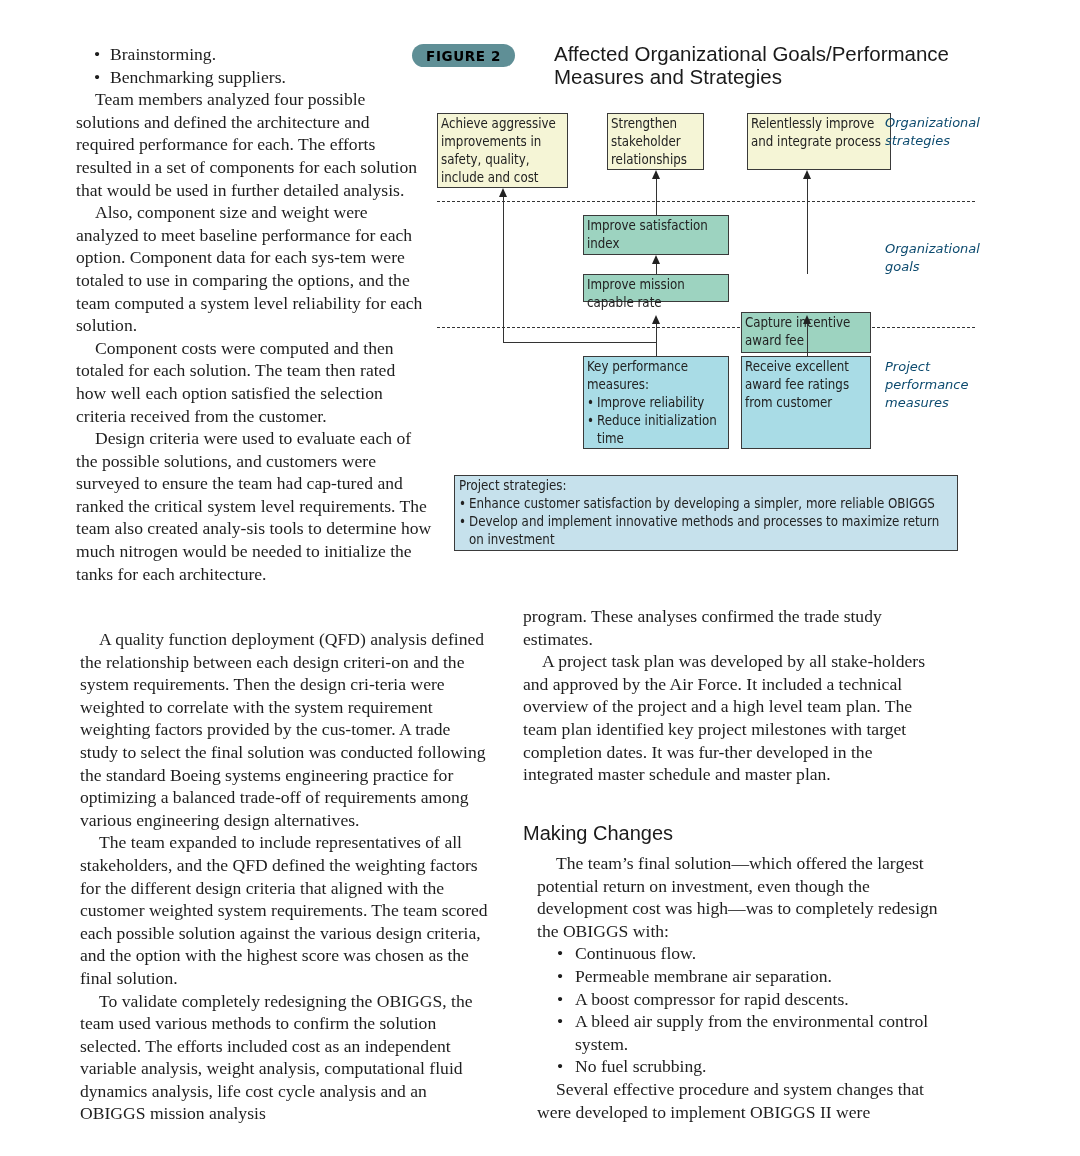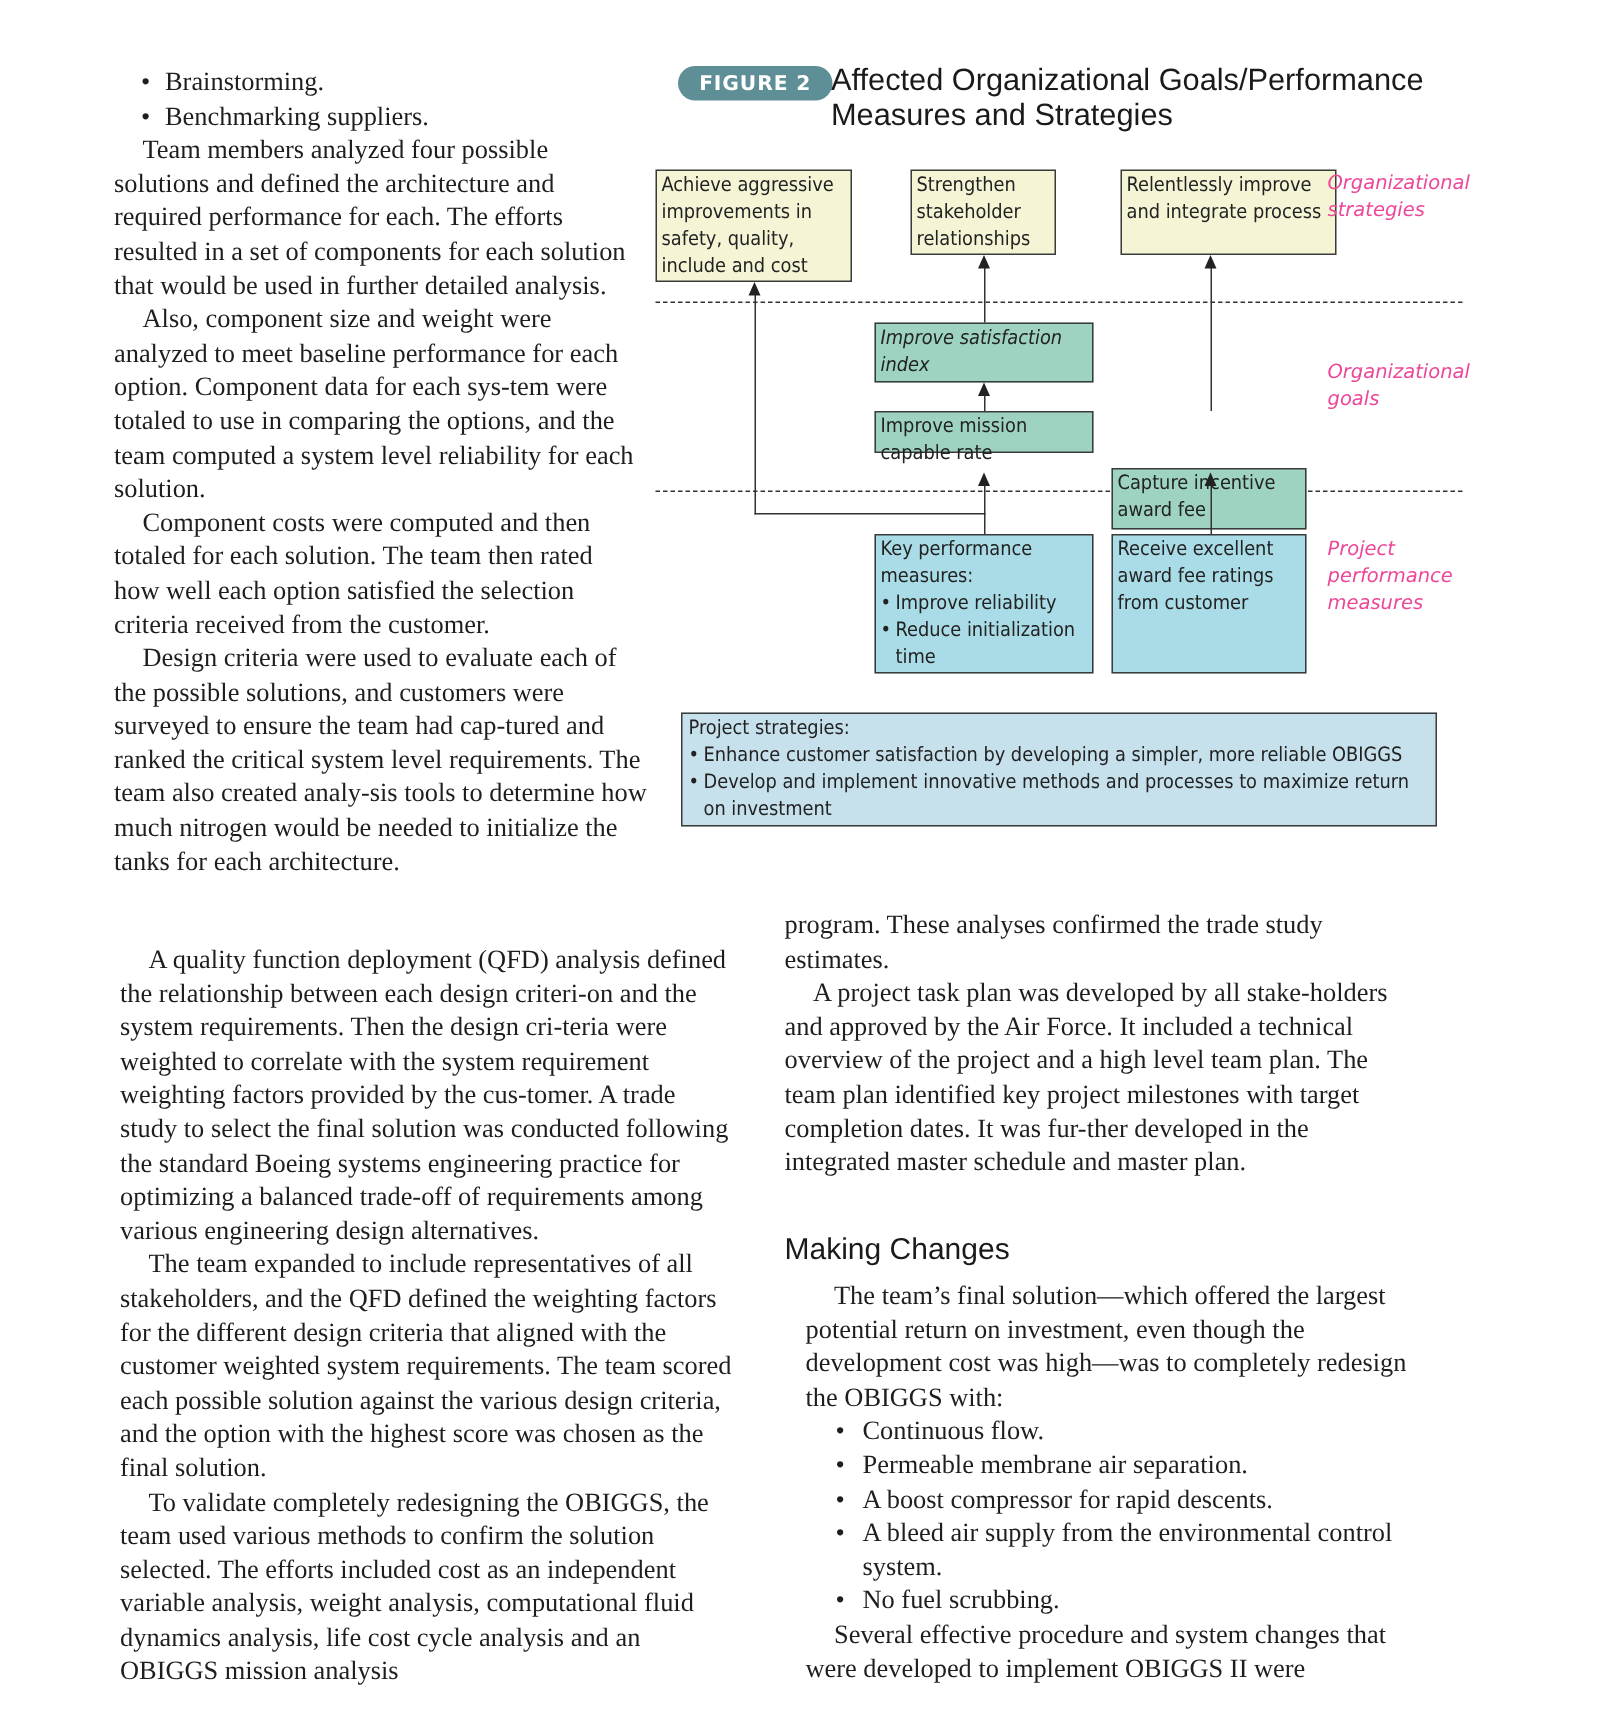--- a/index.html
+++ b/index.html
@@ -8,36 +8,36 @@
     .col { position: absolute; }
     .col p { margin: 0; text-indent: 19px; }
     .col p.noindent { text-indent: 0; }
     .bullets { margin: 0; padding: 0; list-style: none; }
     .bullets li { position: relative; padding-left: 38px; }
     .bullets li::before { content: "\2022"; position: absolute; left: 20px; top: 0; }
     .bullets.left li { padding-left: 34px; }
     .bullets.left li::before { left: 18px; }
 
     
-    .fig-badge { position: absolute; left: 452px; top: 44px; width: 103px; height: 23px; border-radius: 12px;
-      background: #5f8f96; color: #ffffff; font-family: "DejaVu Sans", sans-serif; font-weight: bold;
+    .fig-badge { position: absolute; left: 412px; top: 44px; width: 103px; height: 23px; border-radius: 12px;
+      background: #5f8f96; color: #000000; font-family: "DejaVu Sans", sans-serif; font-weight: bold;
       font-size: 13.5px; letter-spacing: 0.6px; display: flex; align-items: center; justify-content: center; }
     .fig-title { position: absolute; left: 554px; top: 42px; width: 430px; font-family: "Liberation Sans", sans-serif;
       font-size: 20.5px; line-height: 23px; color: #1a1a1a; }
     .box { position: absolute; box-sizing: border-box; border: 1.3px solid #3a3a3a; padding: 1px 3px 0 3px;
       font-family: "DejaVu Sans Condensed", "DejaVu Sans", sans-serif; font-size: 13.2px; line-height: 18px; color: #222; font-stretch: condensed; }
     .box.yellow { background: #f5f5d6; }
     .box.green { background: #9dd3c0; }
     .box.blue { background: #a9dce6; }
     .box.strat { background: #c6e1ec; }
     .box ul { margin: 0; padding: 0; list-style: none; }
     .box ul li { position: relative; padding-left: 10px; }
     .box ul li::before { content: "\2022"; position: absolute; left: 0; }
     .side-label { position: absolute; font-family: "DejaVu Sans", sans-serif; font-style: italic; font-size: 13px;
-      line-height: 18px; color: #ec4899; }
+      line-height: 18px; color: #0c4a6e; }
     .dash { position: absolute; left: 437px; width: 538px; height: 0; border-top: 1.6px dashed #333; }
     .vline { position: absolute; width: 0; border-left: 1.6px solid #333; }
     .hline { position: absolute; height: 0; border-top: 1.6px solid #333; }
     .arrow { position: absolute; width: 0; height: 0; border-left: 4.5px solid transparent; border-right: 4.5px solid transparent;
       border-bottom: 9px solid #222; }
     .heading { position: absolute; left: 523px; top: 822px; font-family: "Liberation Sans", sans-serif; font-weight: normal;
       font-size: 20px; color: #1a1a1a; }
   </style>
 </head>
 <body>
@@ -64,21 +64,21 @@
   <div class="fig-title">Affected Organizational Goals/Performance Measures and Strategies</div>
 
   <div class="box yellow" style="left:437px; top:113px; width:131px; height:75px;">Achieve aggressive improvements in safety, quality, include and cost</div>
   <div class="box yellow" style="left:607px; top:113px; width:97px; height:57px;">Strengthen stakeholder relationships</div>
   <div class="box yellow" style="left:747px; top:113px; width:144px; height:57px;">Relentlessly improve and integrate process</div>
   <div class="side-label" style="left:885px; top:114px; width:100px;">Organizational strategies</div>
 
   <div class="dash" style="top:201px;"></div>
   <div class="dash" style="top:327px;"></div>
 
-  <div class="box green" style="left:583px; top:215px; width:146px; height:40px;font-style:italic;">Improve satisfaction index</div>
+  <div class="box green" style="left:583px; top:215px; width:146px; height:40px;">Improve satisfaction index</div>
   <div class="box green" style="left:583px; top:274px; width:146px; height:28px;">Improve mission capable rate</div>
   <div class="box green" style="left:741px; top:274px; width:130px; height:41px;margin-top:38px;">Capture incentive award fee</div>
   <div class="side-label" style="left:885px; top:240px; width:100px;">Organizational goals</div>
 
   <div class="box blue" style="left:583px; top:356px; width:146px; height:93px;">
     <div>Key performance measures:</div>
     <ul>
       <li>Improve reliability</li>
       <li>Reduce initialization time</li>
     </ul>

